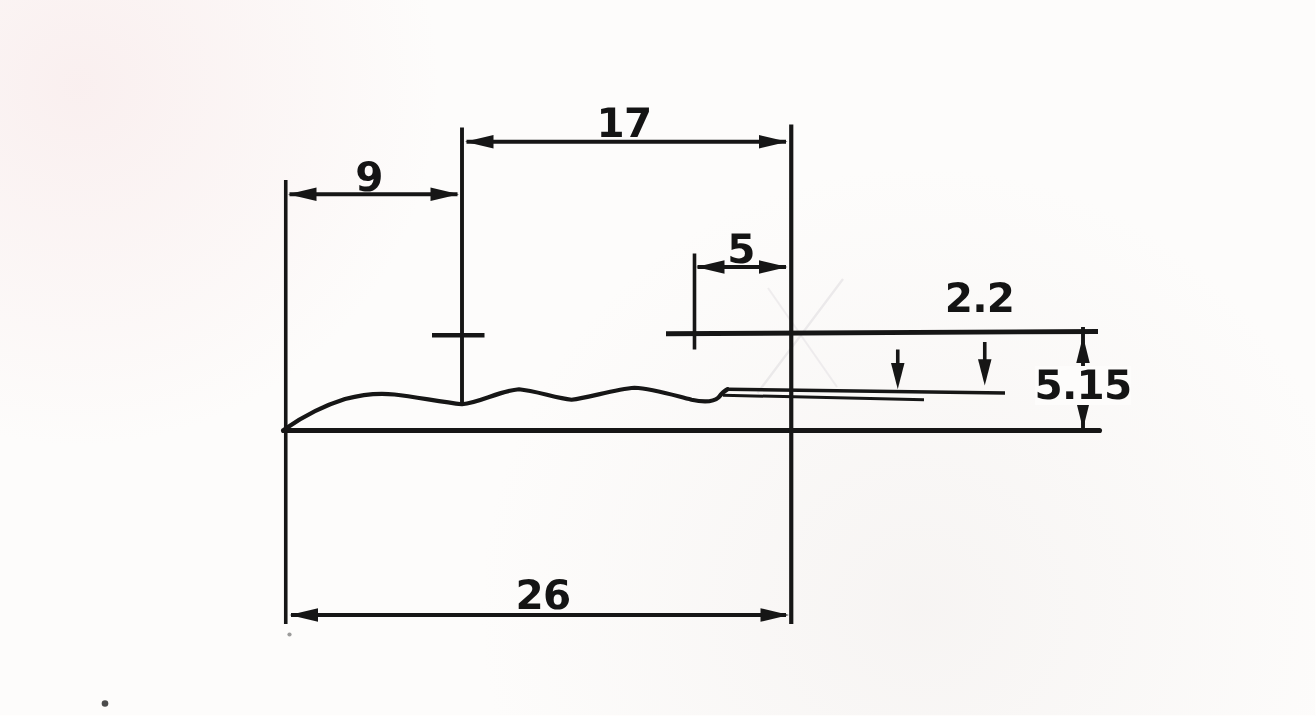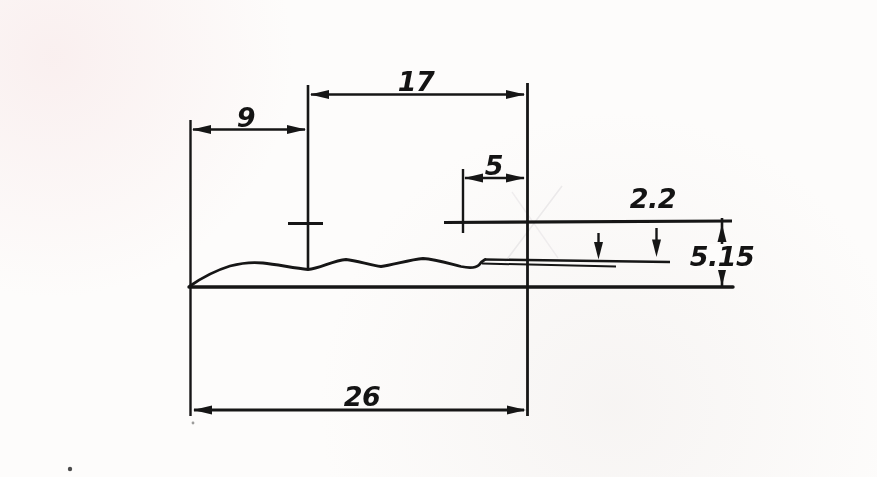--- a/index.html
+++ b/index.html
@@ -6,21 +6,20 @@
   #canvas {
     position: relative;
     width: 877px;
     height: 477px;
     background:
       radial-gradient(circle at 6% 12%, rgba(242,210,212,0.30), rgba(242,210,212,0) 26%),
       radial-gradient(circle at 70% 85%, rgba(235,230,228,0.35), rgba(235,230,228,0) 40%),
       #fdfcfb;
     overflow: hidden;
     font-family: "DejaVu Sans", sans-serif;
-    font-style: italic;
   }
   svg { display: block; }
   .ink-stroke { stroke: #161616; fill: none; }
   .ink-fill   { fill: #161616; stroke: none; }
   .dim-label {
     font-family: "DejaVu Sans", sans-serif;
     font-weight: 700;
     font-size: 27px;
     fill: #141414;
     text-anchor: middle;

